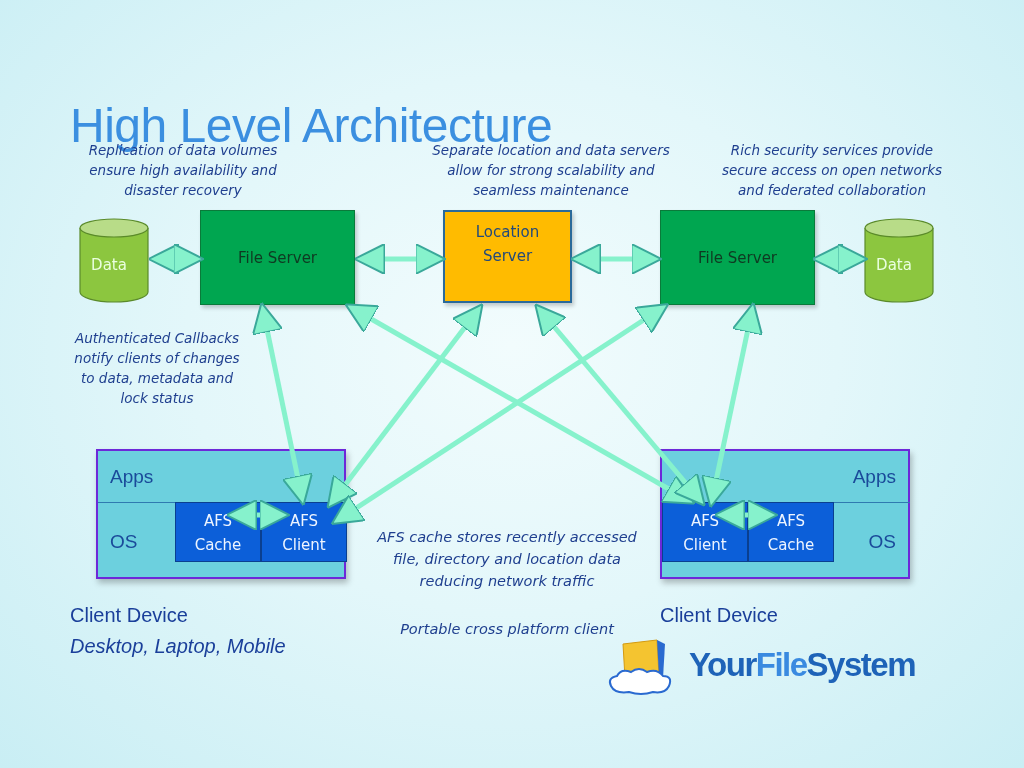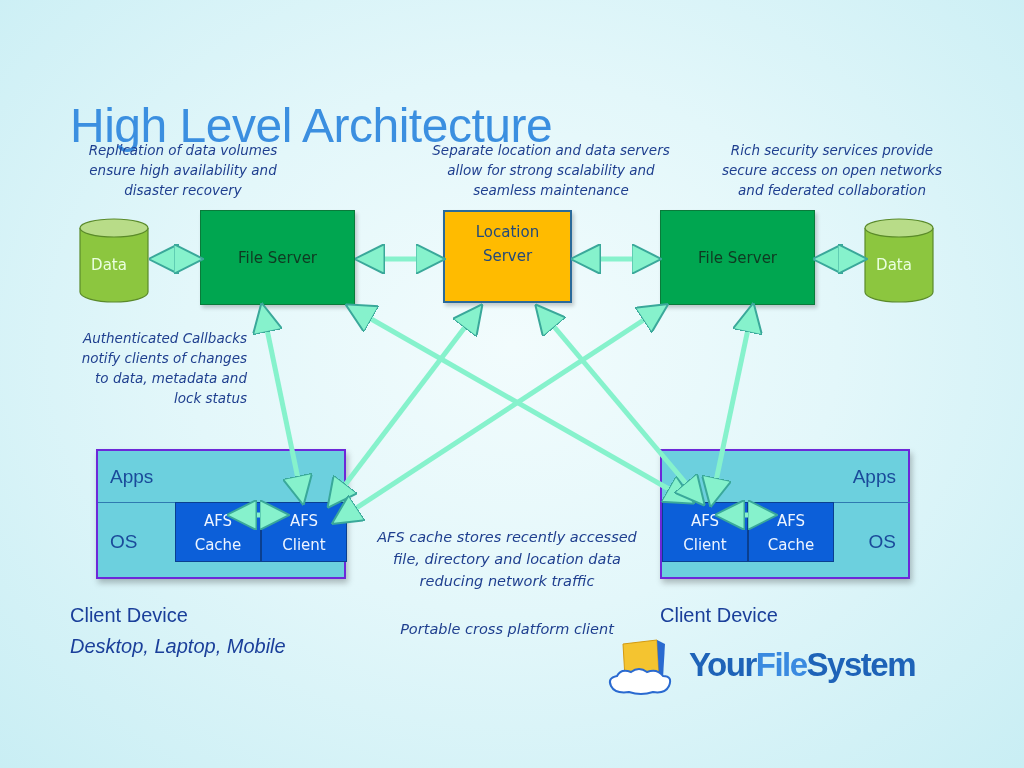--- a/index.html
+++ b/index.html
@@ -10,21 +10,21 @@
     }
     .abs { position: absolute; }
     .title {
       left: 70px; top: 58px; font-size: 48px; color: #3b8fe0;
       font-family: "Liberation Sans", sans-serif; letter-spacing: -0.5px; margin-top: 40px;
     }
     .note {
       font-style: italic; color: #1f3f8f; font-size: 13.5px; line-height: 20px;
       text-align: center; font-family: "DejaVu Sans", sans-serif;
     }
-    .note.left { text-align: right; }
+    .note.left { text-align: center; }
     .server {
       background: #00a650; border: 1px solid #0a7a3a; color: #0f3a22;
       font-size: 15px; text-align: center; box-sizing: border-box;
       box-shadow: 2px 3px 4px rgba(0,0,0,0.2);
     }
     .loc {
       background: #ffbb00; border: 2px solid #2a6a9a; color: #244a7a;
       font-size: 15px; text-align: center; line-height: 24px; box-sizing: border-box;
       box-shadow: 2px 3px 4px rgba(0,0,0,0.2);
     }

